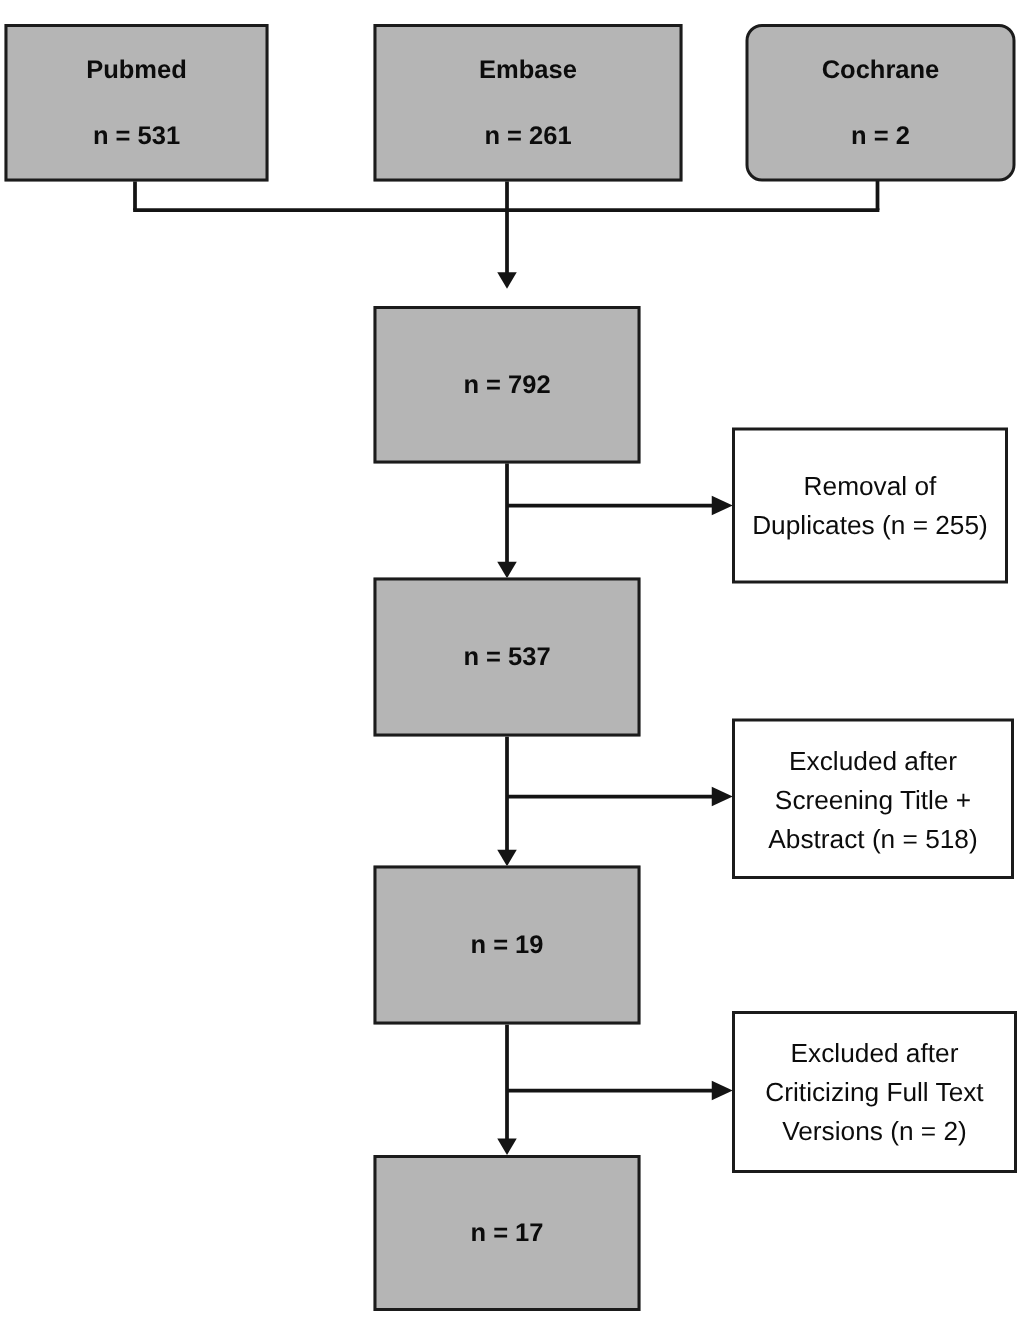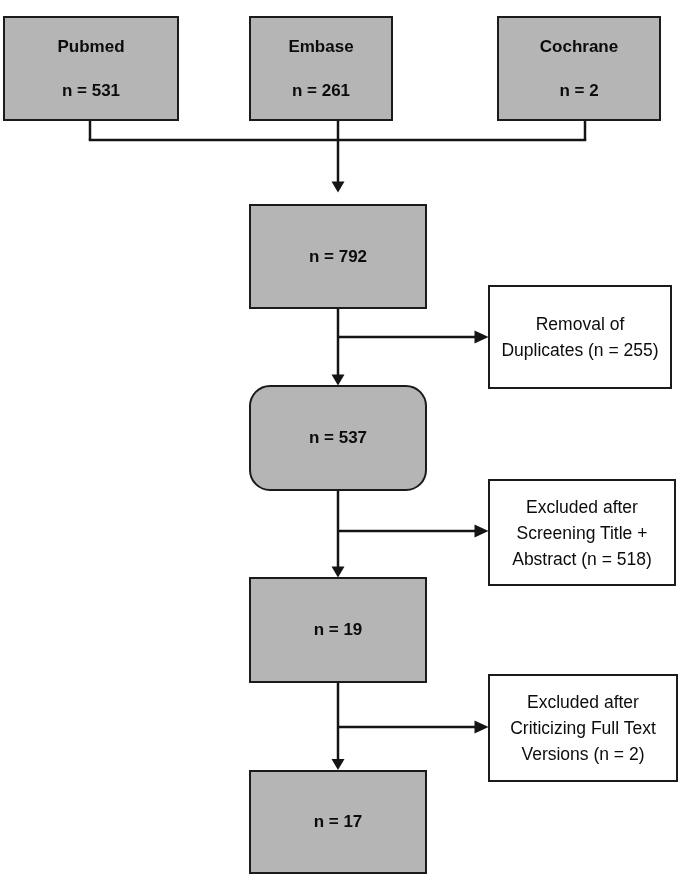--- a/index.html
+++ b/index.html
@@ -44,25 +44,25 @@
   .gray-box .label-row { display: block; }
   .gray-box.two-line { row-gap: 24px; margin-top: 14px; }
   .side-box {
     background: var(--side_box_fill);
     font-weight: 400;
     font-size: 17.5px;
     line-height: 26px;
   }
   
   .box-pubmed   { left: 3px;   top: 2px;   width: 176px; height: 105px; }
-  .box-embase   { left: 249px; top: 2px;   width: 144px; height: 105px; }
-  .box-cochrane { left: 497px; top: 2px;   width: 164px; height: 105px; }
+  .box-embase   { left: 249px; top: 2px;   width: 206px; height: 105px; }
+  .box-cochrane { left: 497px; top: 2px;   width: 180px; height: 105px; border-radius: 11px; }
   
   .box-792 { left: 249px; top: 204px; width: 178px; height: 105px; }
-  .box-537 { left: 249px; top: 385px; width: 178px; height: 106px; border-radius: 21px; }
+  .box-537 { left: 249px; top: 385px; width: 178px; height: 106px; }
   .box-19  { left: 249px; top: 577px; width: 178px; height: 106px; }
   .box-17  { left: 249px; top: 770px; width: 178px; height: 104px; }
   
   .excl-1 { left: 488px; top: 285px; width: 184px; height: 104px; }
   .excl-2 { left: 488px; top: 479px; width: 188px; height: 107px; }
   .excl-3 { left: 488px; top: 674px; width: 190px; height: 108px; }
 
   #connector-layer {
     position: absolute;
     left: 0; top: 0;

